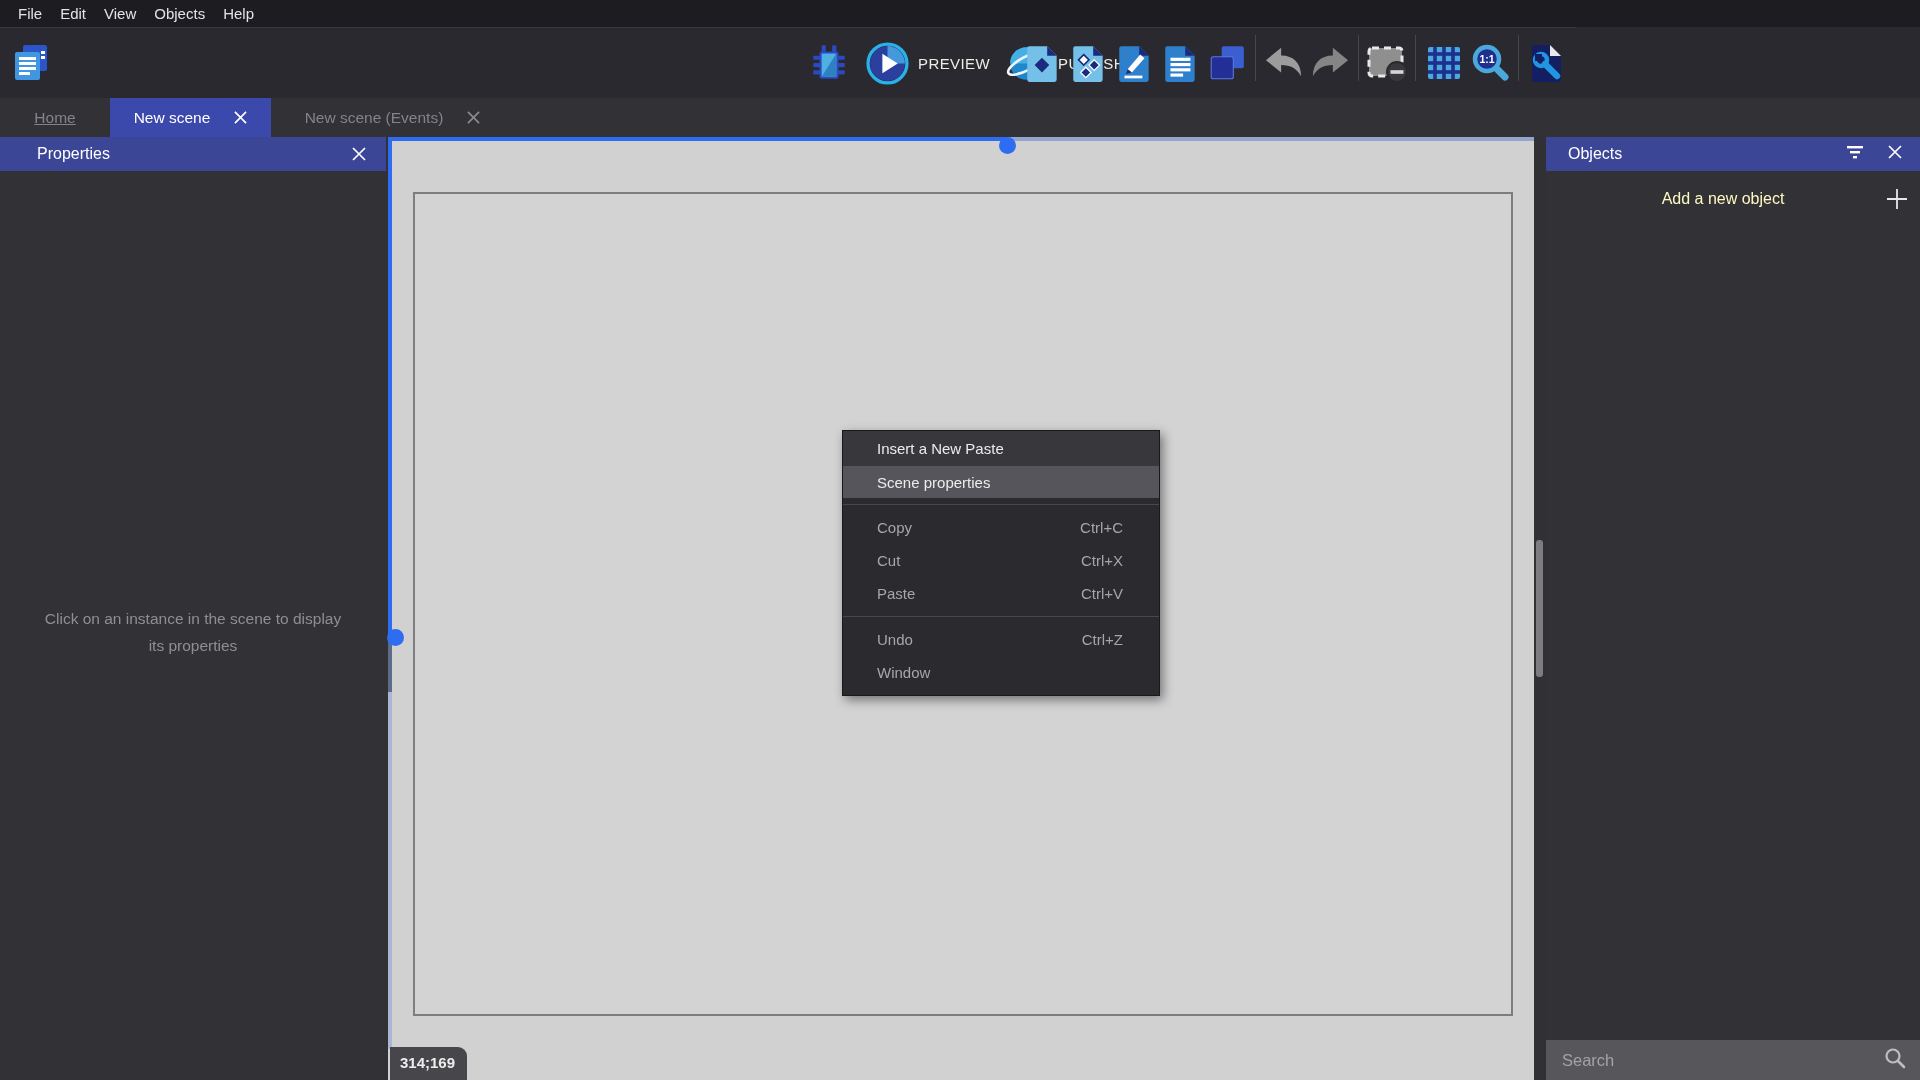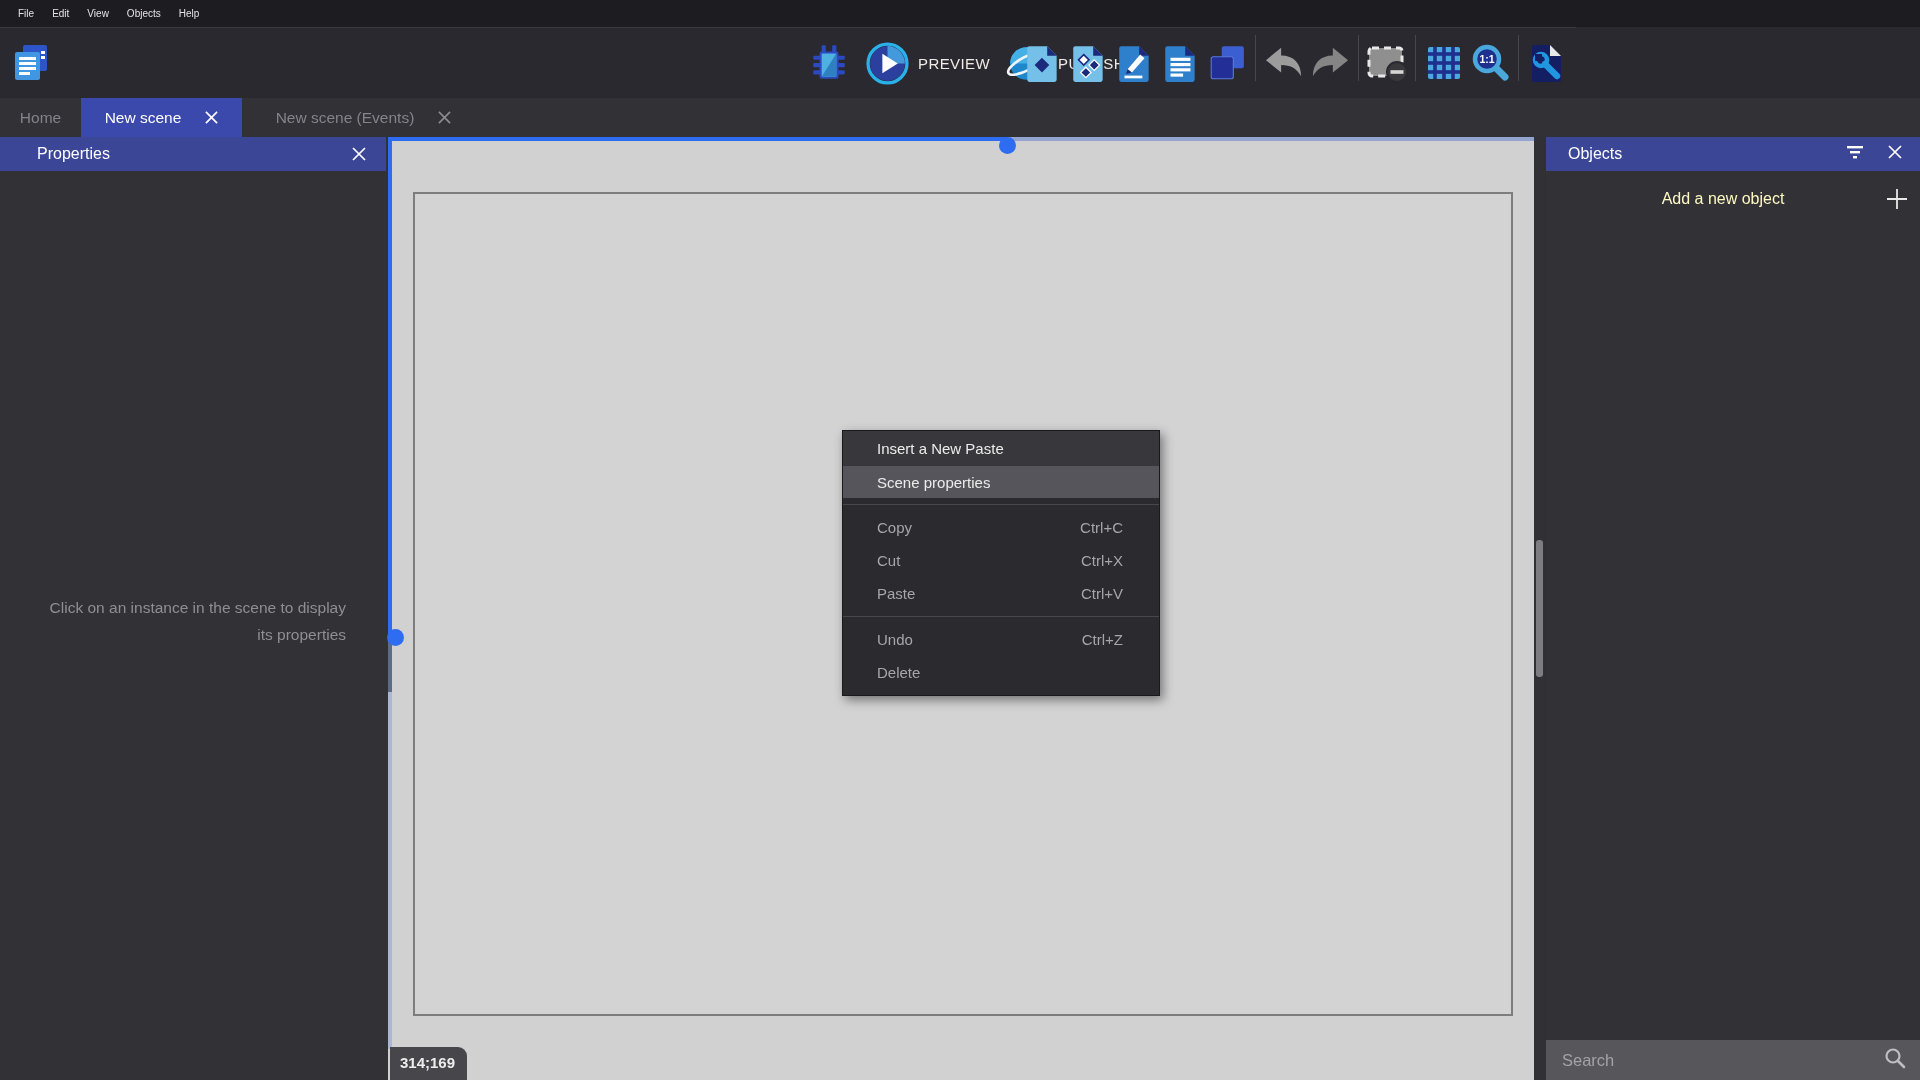--- a/index.html
+++ b/index.html
@@ -8,21 +8,21 @@
     --handle-blue:#2e6cf2; --handle-muted:#93a4cf; --canvas-gray:#d1d1d1;
     --menu-bg:#2b2b2f; --menu-highlight:#55555b;
   }
   *{box-sizing:border-box;margin:0;padding:0;}
   html,body{width:1920px;height:1080px;overflow:hidden;}
   body{font-family:"Liberation Sans",sans-serif;background:var(--toolbar-bg);position:relative;}
 
   
   .menubar{position:absolute;left:0;top:0;width:1920px;height:27px;background:var(--menubar-bg);
     display:flex;align-items:center;padding-left:9px;z-index:5;}
-  .menubar .mitem{color:#e4e2e6;font-size:10px;padding:0 9px;height:27px;line-height:27px;cursor:default;}
+  .menubar .mitem{color:#e4e2e6;font-size:15px;padding:0 9px;height:27px;line-height:27px;cursor:default;}
 
   
   .toolbar{position:absolute;left:0;top:27px;width:1576px;height:71px;background:var(--toolbar-bg);
     border-top:1px solid #3a393f;}
   .tbtn{width:46px;height:56px;display:flex;align-items:center;justify-content:center;}
   .toolbar-left{position:absolute;left:8px;top:7px;}
   .toolbar-center{position:absolute;left:806px;top:7px;display:flex;align-items:center;gap:6px;}
   .labeled-btn{display:flex;align-items:center;gap:9px;margin-left:8px;}
   .tb-label{color:#efece5;font-size:15px;letter-spacing:.4px;}
   .toolbar-right{position:absolute;right:6px;top:7px;display:flex;align-items:flex-start;}
@@ -35,21 +35,21 @@
   .tab-close{display:flex;align-items:center;}
 
   
   .main{position:absolute;left:0;top:137px;width:1920px;height:943px;background:var(--panel-bg);}
 
   .panel-header{height:34px;background:var(--header-blue);display:flex;align-items:center;
     color:#fff;font-size:16px;}
   .props-panel{position:absolute;left:0;top:0;width:386px;height:943px;background:var(--panel-bg);}
   .props-panel .panel-header{padding-left:37px;}
   .props-panel .hdr-close{position:absolute;right:20px;top:10px;}
-  .props-empty{position:absolute;left:0;top:457px;width:386px;text-align:right;
+  .props-empty{position:absolute;left:0;top:468px;width:386px;text-align:center;
     color:#8f8e93;font-size:15.5px;line-height:27px;}
 
   .canvas{position:absolute;left:388px;top:0;width:1146px;height:943px;background:var(--canvas-gray);}
   .scene-rect{position:absolute;left:25px;top:55px;width:1100px;height:824px;
     border:2px solid #7d7d7d;background:#d3d3d3;}
   .h-handle-bright{position:absolute;left:0;top:0;width:619px;height:4px;background:var(--handle-blue);}
   .h-handle-muted{position:absolute;left:619px;top:0;width:527px;height:4px;background:var(--handle-muted);}
   .h-knob{position:absolute;left:611px;top:0px;width:17px;height:17px;border-radius:50%;background:var(--handle-blue);}
   .v-handle-bright{position:absolute;left:0;top:0;width:4px;height:500px;background:var(--handle-blue);}
   .v-handle-muted{position:absolute;left:0;top:500px;width:4px;height:412px;background:#aab6d4;}
@@ -250,21 +250,21 @@
         <polygon points="22,3 33,14 22,14" fill="#e9e9ec"></polygon>
         <circle cx="13" cy="18" r="6" fill="none" stroke="#2196e0" stroke-width="4.5"></circle>
         <rect x="7" y="12" width="7" height="7" fill="#141f63"></rect>
         <line x1="17" y1="22" x2="29" y2="34" stroke="#2196e0" stroke-width="6.5" stroke-linecap="round"></line>
       </svg>
     </div>
   </div>
 </div>
 
 <div class="tabbar">
-  <div class="tab" style="width:81px;">
+  <div class="tab" style="width:110px;text-decoration:underline;">
     <span>Home</span>
   </div>
   <div class="tab active" style="width:161px;">
     <span>New scene</span>
     <span class="tab-close">
       <svg width="13" height="13" viewBox="0 0 14 14">
           <path d="M1,1 L13,13 M13,1 L1,13" stroke="#ffffff" stroke-width="1.8"></path>
         </svg>
     </span>
   </div>
@@ -323,21 +323,21 @@
       <div class="cm-item">
         <span>Paste</span>
         <span class="cm-shortcut">Ctrl+V</span>
       </div>
       <div class="cm-sep"></div>
       <div class="cm-item">
         <span>Undo</span>
         <span class="cm-shortcut">Ctrl+Z</span>
       </div>
       <div class="cm-item">
-        <span>Delete</span>
+        <span>Window</span>
       </div>
     </div>
 
     <div class="coord-badge">314;169</div>
   </div>
 
   <div class="right-strip">
     <div class="thumb"></div>
   </div>
 

